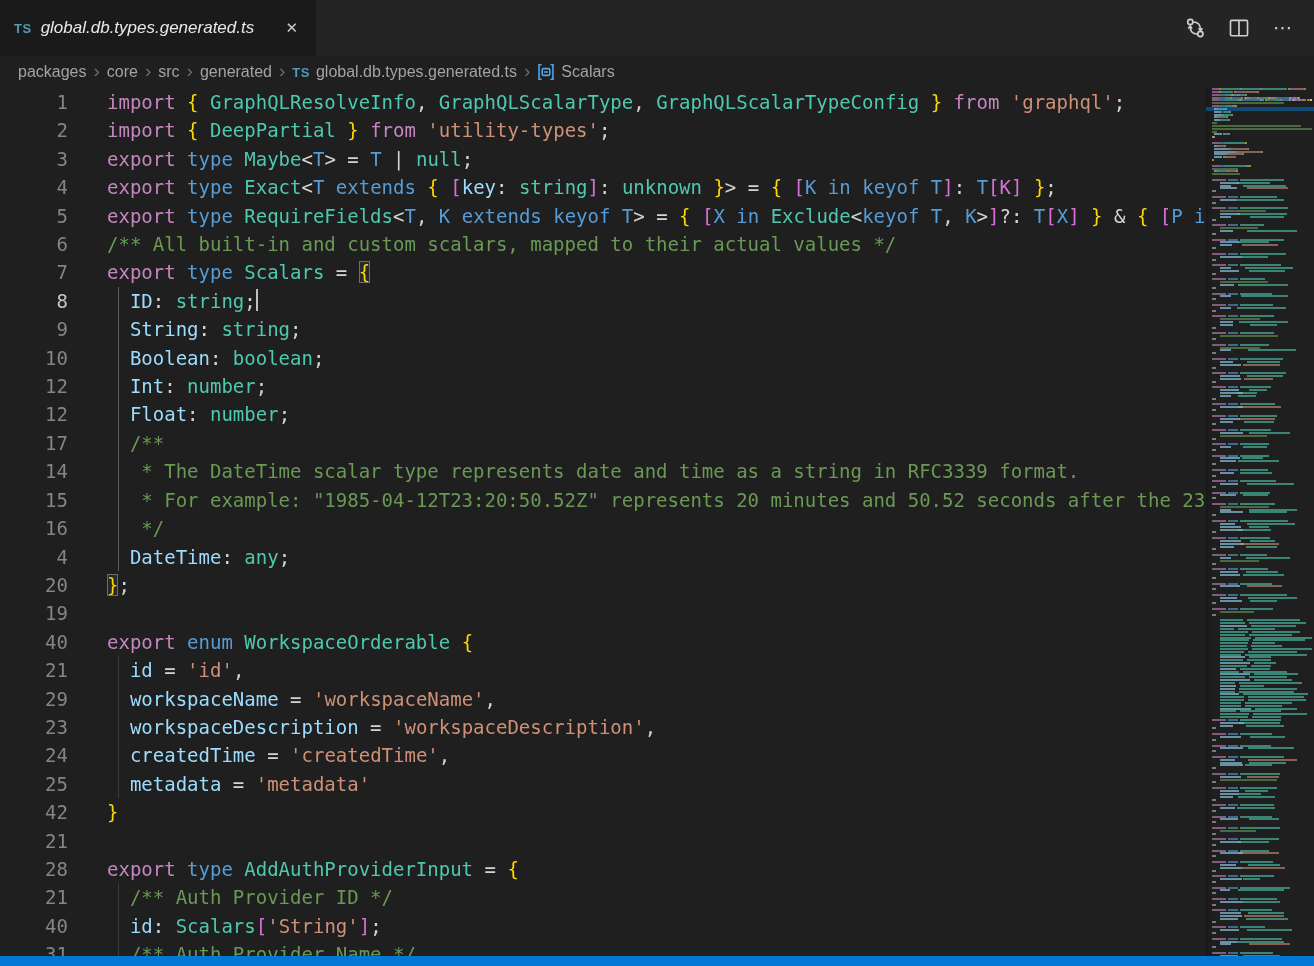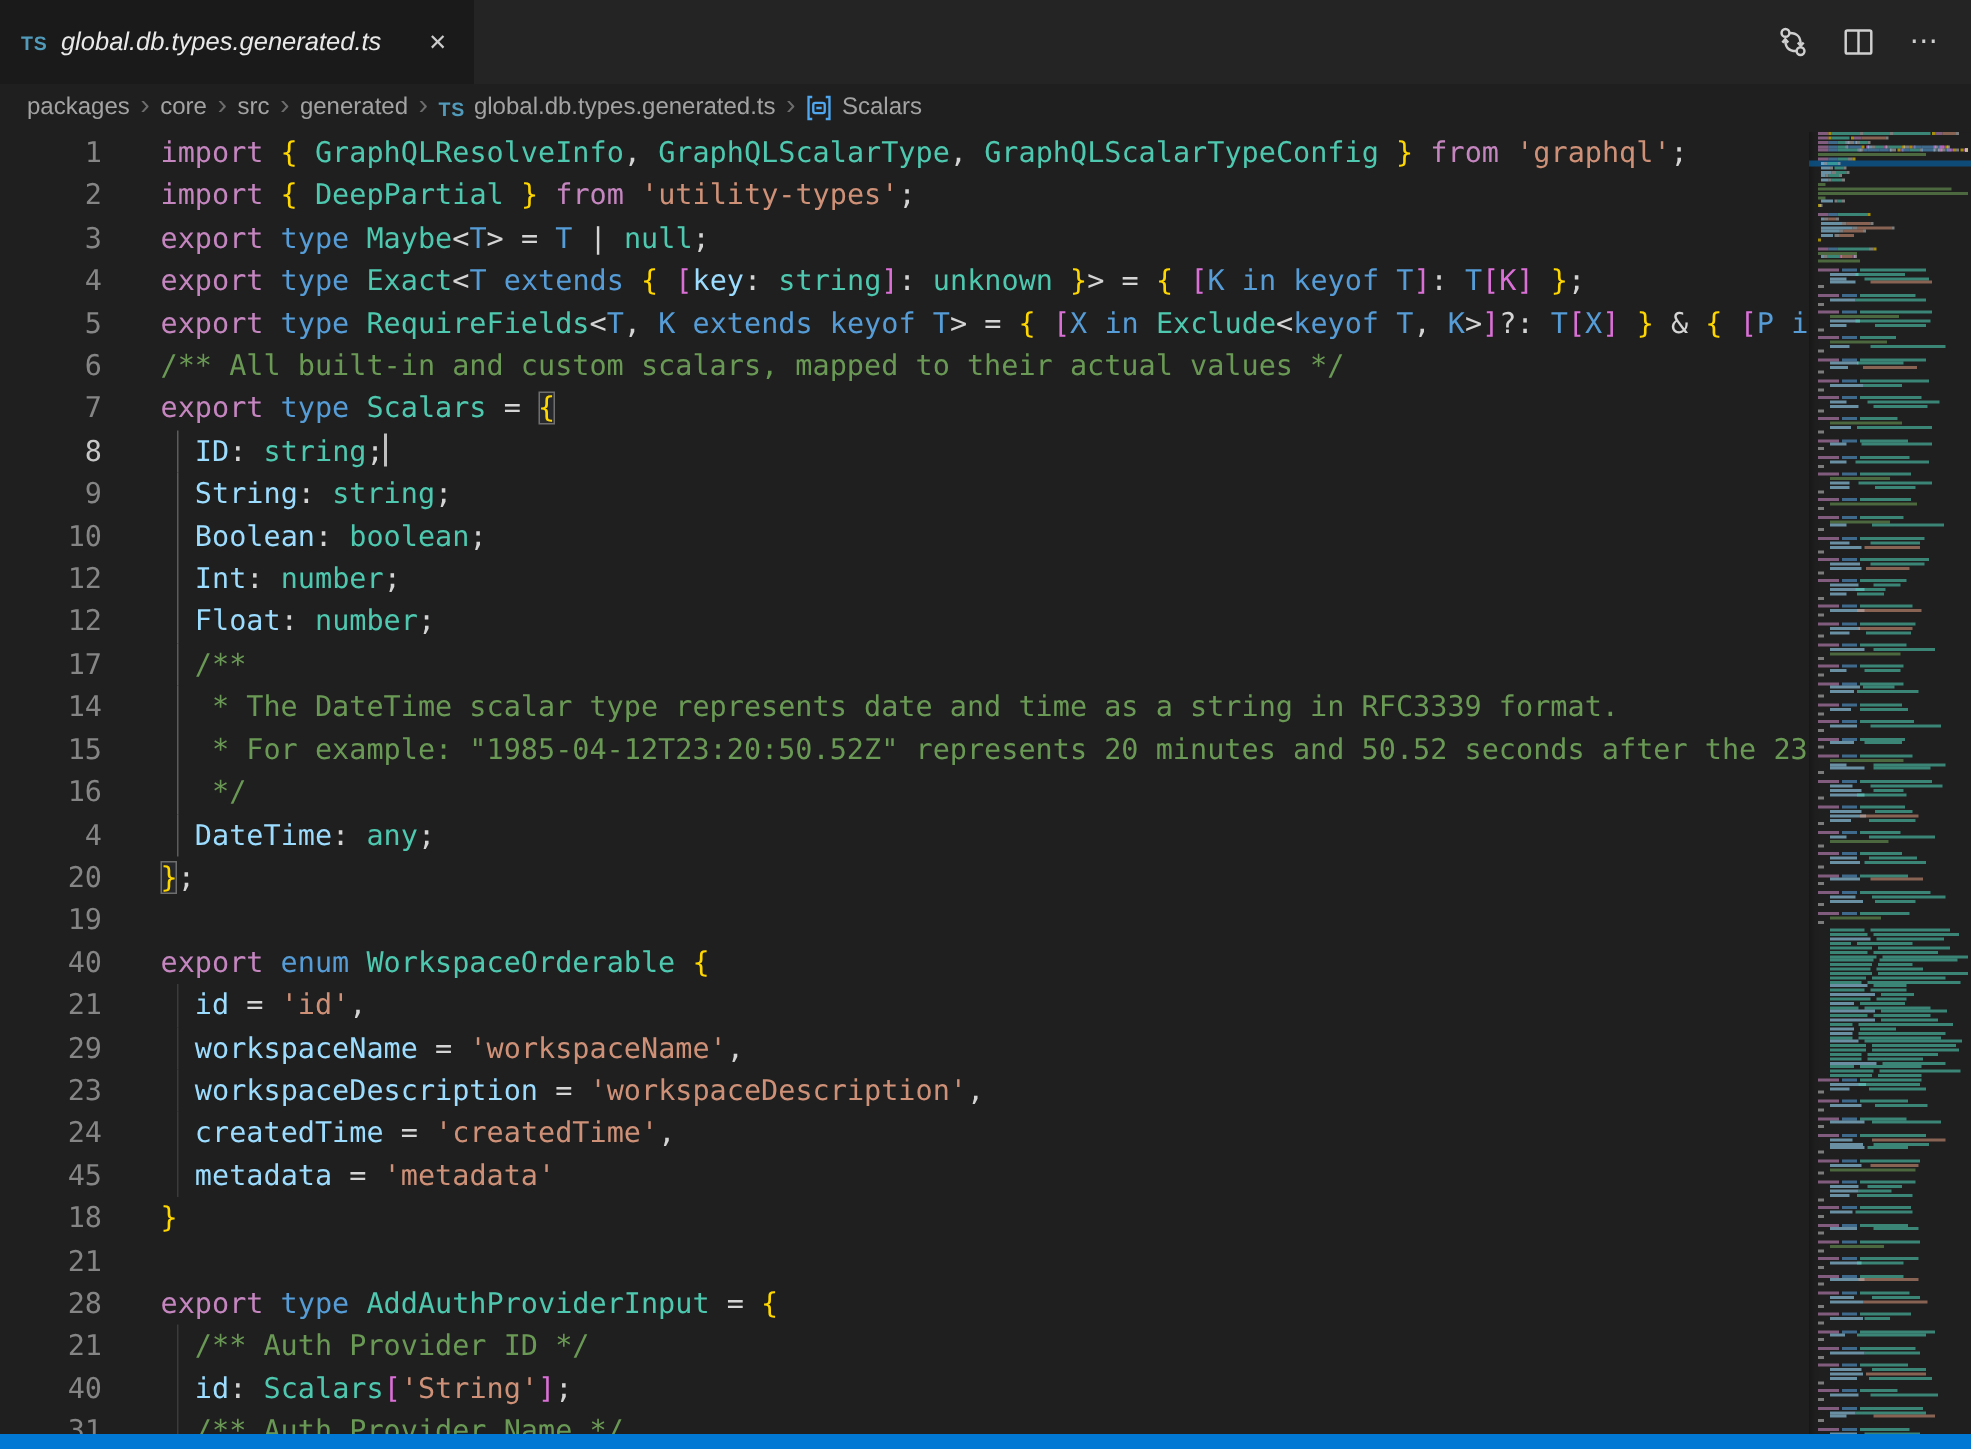--- a/index.html
+++ b/index.html
@@ -140,22 +140,22 @@
         <div class="ln">15</div>
         <div class="ln">16</div>
         <div class="ln">4</div>
         <div class="ln">20</div>
         <div class="ln">19</div>
         <div class="ln">40</div>
         <div class="ln">21</div>
         <div class="ln">29</div>
         <div class="ln">23</div>
         <div class="ln">24</div>
-        <div class="ln">45</div>
-        <div class="ln">18</div>
+        <div class="ln">25</div>
+        <div class="ln">42</div>
         <div class="ln">21</div>
         <div class="ln">28</div>
         <div class="ln">21</div>
         <div class="ln">40</div>
         <div class="ln">31</div>
       </div>
     <div class="code-lines" id="code"><div class="code-line"><span class="tok-k1">import </span><span class="tok-b1">{ </span><span class="tok-ty">GraphQLResolveInfo</span><span class="tok-pn">, </span><span class="tok-ty">GraphQLScalarType</span><span class="tok-pn">, </span><span class="tok-ty">GraphQLScalarTypeConfig</span><span class="tok-pn"> </span><span class="tok-b1">} </span><span class="tok-k1">from </span><span class="tok-st">'graphql'</span><span class="tok-pn">;</span></div><div class="code-line"><span class="tok-k1">import </span><span class="tok-b1">{ </span><span class="tok-ty">DeepPartial</span><span class="tok-pn"> </span><span class="tok-b1">} </span><span class="tok-k1">from </span><span class="tok-st">'utility-types'</span><span class="tok-pn">;</span></div><div class="code-line"><span class="tok-k1">export </span><span class="tok-k2">type </span><span class="tok-ty">Maybe</span><span class="tok-pn">&lt;</span><span class="tok-k2">T</span><span class="tok-pn">&gt; = </span><span class="tok-k2">T</span><span class="tok-pn"> | </span><span class="tok-ty">null</span><span class="tok-pn">;</span></div><div class="code-line"><span class="tok-k1">export </span><span class="tok-k2">type </span><span class="tok-ty">Exact</span><span class="tok-pn">&lt;</span><span class="tok-k2">T </span><span class="tok-k2">extends </span><span class="tok-b1">{ </span><span class="tok-b2">[</span><span class="tok-vr">key</span><span class="tok-pn">: </span><span class="tok-ty">string</span><span class="tok-b2">]</span><span class="tok-pn">: </span><span class="tok-ty">unknown </span><span class="tok-b1">}</span><span class="tok-pn">&gt; = </span><span class="tok-b1">{ </span><span class="tok-b2">[</span><span class="tok-k2">K </span><span class="tok-k2">in </span><span class="tok-k2">keyof </span><span class="tok-k2">T</span><span class="tok-b2">]</span><span class="tok-pn">: </span><span class="tok-k2">T</span><span class="tok-b2">[</span><span class="tok-b2">K</span><span class="tok-b2">]</span><span class="tok-pn"> </span><span class="tok-b1">}</span><span class="tok-pn">;</span></div><div class="code-line"><span class="tok-k1">export </span><span class="tok-k2">type </span><span class="tok-ty">RequireFields</span><span class="tok-pn">&lt;</span><span class="tok-k2">T</span><span class="tok-pn">, </span><span class="tok-k2">K </span><span class="tok-k2">extends </span><span class="tok-k2">keyof </span><span class="tok-k2">T</span><span class="tok-pn">&gt; = </span><span class="tok-b1">{ </span><span class="tok-b2">[</span><span class="tok-k2">X </span><span class="tok-k2">in </span><span class="tok-ty">Exclude</span><span class="tok-pn">&lt;</span><span class="tok-k2">keyof </span><span class="tok-k2">T</span><span class="tok-pn">, </span><span class="tok-k2">K</span><span class="tok-pn">&gt;</span><span class="tok-b2">]</span><span class="tok-pn">?: </span><span class="tok-k2">T</span><span class="tok-b2">[</span><span class="tok-k2">X</span><span class="tok-b2">]</span><span class="tok-pn"> </span><span class="tok-b1">} </span><span class="tok-pn">&amp; </span><span class="tok-b1">{ </span><span class="tok-b2">[</span><span class="tok-k2">P </span><span class="tok-k2">in </span></div><div class="code-line"><span class="tok-cm">/** All built-in and custom scalars, mapped to their actual values */</span></div><div class="code-line"><span class="tok-k1">export </span><span class="tok-k2">type </span><span class="tok-ty">Scalars</span><span class="tok-pn"> = </span><span class="tok-b1 bracket-match">{</span></div><div class="code-line"><span class="indent-guide active"></span><span class="tok-pn">  </span><span class="tok-vr">ID</span><span class="tok-pn">: </span><span class="tok-ty">string</span><span class="tok-pn">;</span><span class="cursor"></span></div><div class="code-line"><span class="indent-guide active"></span><span class="tok-pn">  </span><span class="tok-vr">String</span><span class="tok-pn">: </span><span class="tok-ty">string</span><span class="tok-pn">;</span></div><div class="code-line"><span class="indent-guide active"></span><span class="tok-pn">  </span><span class="tok-vr">Boolean</span><span class="tok-pn">: </span><span class="tok-ty">boolean</span><span class="tok-pn">;</span></div><div class="code-line"><span class="indent-guide active"></span><span class="tok-pn">  </span><span class="tok-vr">Int</span><span class="tok-pn">: </span><span class="tok-ty">number</span><span class="tok-pn">;</span></div><div class="code-line"><span class="indent-guide active"></span><span class="tok-pn">  </span><span class="tok-vr">Float</span><span class="tok-pn">: </span><span class="tok-ty">number</span><span class="tok-pn">;</span></div><div class="code-line"><span class="indent-guide active"></span><span class="tok-cm">  /**</span></div><div class="code-line"><span class="indent-guide active"></span><span class="tok-cm">   * The DateTime scalar type represents date and time as a string in RFC3339 format.</span></div><div class="code-line"><span class="indent-guide active"></span><span class="tok-cm">   * For example: "1985-04-12T23:20:50.52Z" represents 20 minutes and 50.52 seconds after the 23rd hour of April 12th, 1985 in UTC.</span></div><div class="code-line"><span class="indent-guide active"></span><span class="tok-cm">   */</span></div><div class="code-line"><span class="indent-guide active"></span><span class="tok-pn">  </span><span class="tok-vr">DateTime</span><span class="tok-pn">: </span><span class="tok-ty">any</span><span class="tok-pn">;</span></div><div class="code-line"><span class="tok-b1 bracket-match">}</span><span class="tok-pn">;</span></div><div class="code-line"></div><div class="code-line"><span class="tok-k1">export </span><span class="tok-k2">enum </span><span class="tok-ty">WorkspaceOrderable </span><span class="tok-b1">{</span></div><div class="code-line"><span class="indent-guide"></span><span class="tok-pn">  </span><span class="tok-vr">id</span><span class="tok-pn"> = </span><span class="tok-st">'id'</span><span class="tok-pn">,</span></div><div class="code-line"><span class="indent-guide"></span><span class="tok-pn">  </span><span class="tok-vr">workspaceName</span><span class="tok-pn"> = </span><span class="tok-st">'workspaceName'</span><span class="tok-pn">,</span></div><div class="code-line"><span class="indent-guide"></span><span class="tok-pn">  </span><span class="tok-vr">workspaceDescription</span><span class="tok-pn"> = </span><span class="tok-st">'workspaceDescription'</span><span class="tok-pn">,</span></div><div class="code-line"><span class="indent-guide"></span><span class="tok-pn">  </span><span class="tok-vr">createdTime</span><span class="tok-pn"> = </span><span class="tok-st">'createdTime'</span><span class="tok-pn">,</span></div><div class="code-line"><span class="indent-guide"></span><span class="tok-pn">  </span><span class="tok-vr">metadata</span><span class="tok-pn"> = </span><span class="tok-st">'metadata'</span></div><div class="code-line"><span class="tok-b1">}</span></div><div class="code-line"></div><div class="code-line"><span class="tok-k1">export </span><span class="tok-k2">type </span><span class="tok-ty">AddAuthProviderInput</span><span class="tok-pn"> = </span><span class="tok-b1">{</span></div><div class="code-line"><span class="indent-guide"></span><span class="tok-cm">  /** Auth Provider ID */</span></div><div class="code-line"><span class="indent-guide"></span><span class="tok-pn">  </span><span class="tok-vr">id</span><span class="tok-pn">: </span><span class="tok-ty">Scalars</span><span class="tok-b2">[</span><span class="tok-st">'String'</span><span class="tok-b2">]</span><span class="tok-pn">;</span></div><div class="code-line"><span class="indent-guide"></span><span class="tok-cm">  /** Auth Provider Name */</span></div></div>
   </div>
 
   <div class="minimap" id="minimap">

